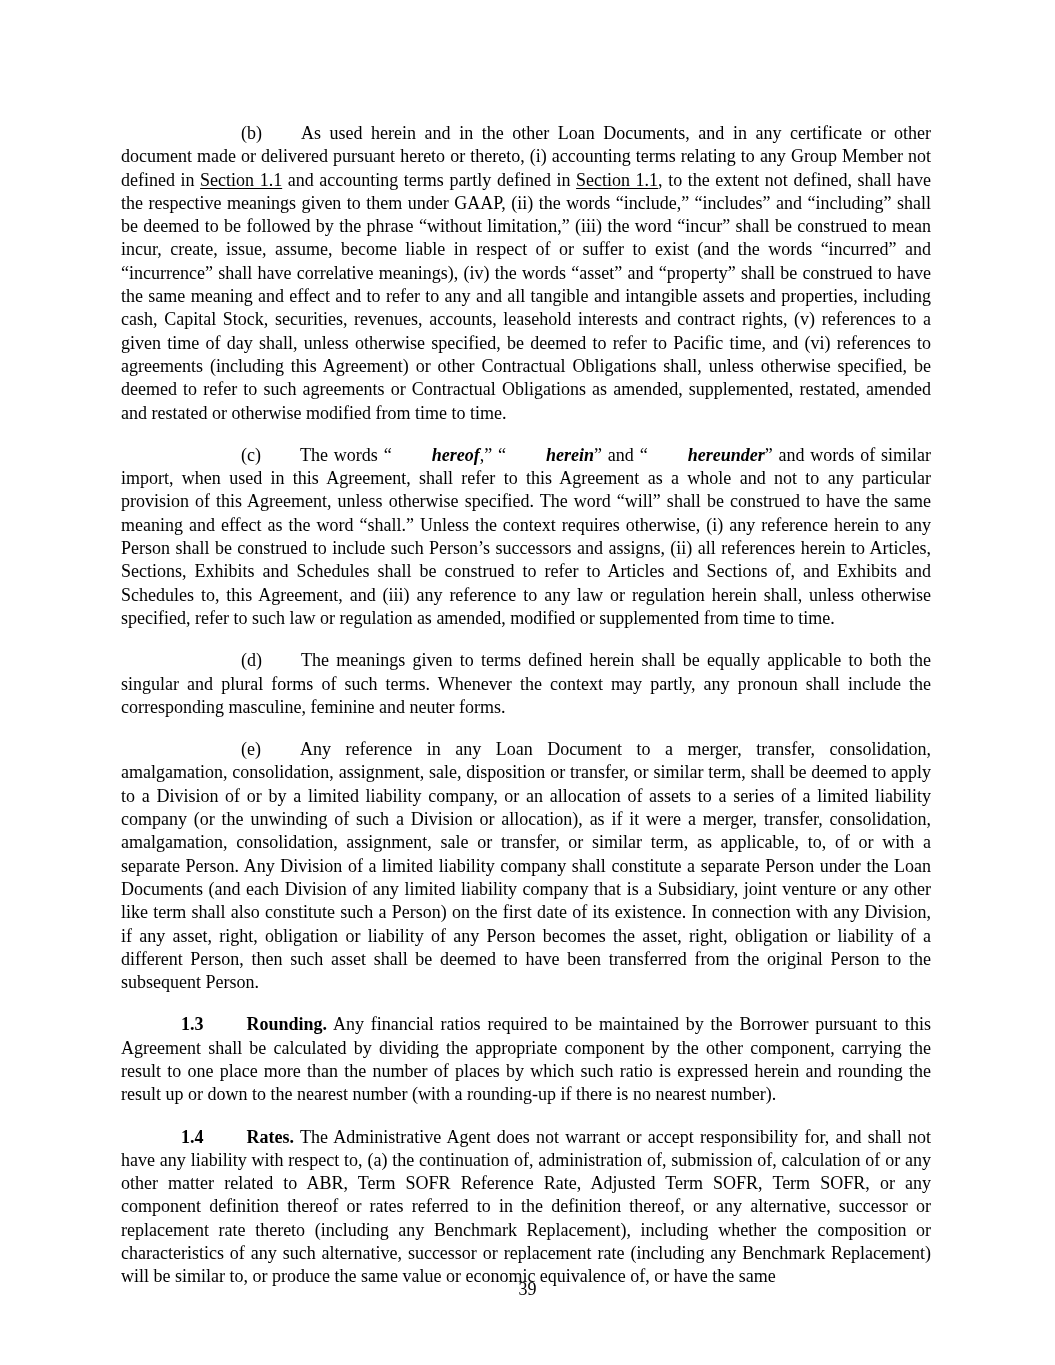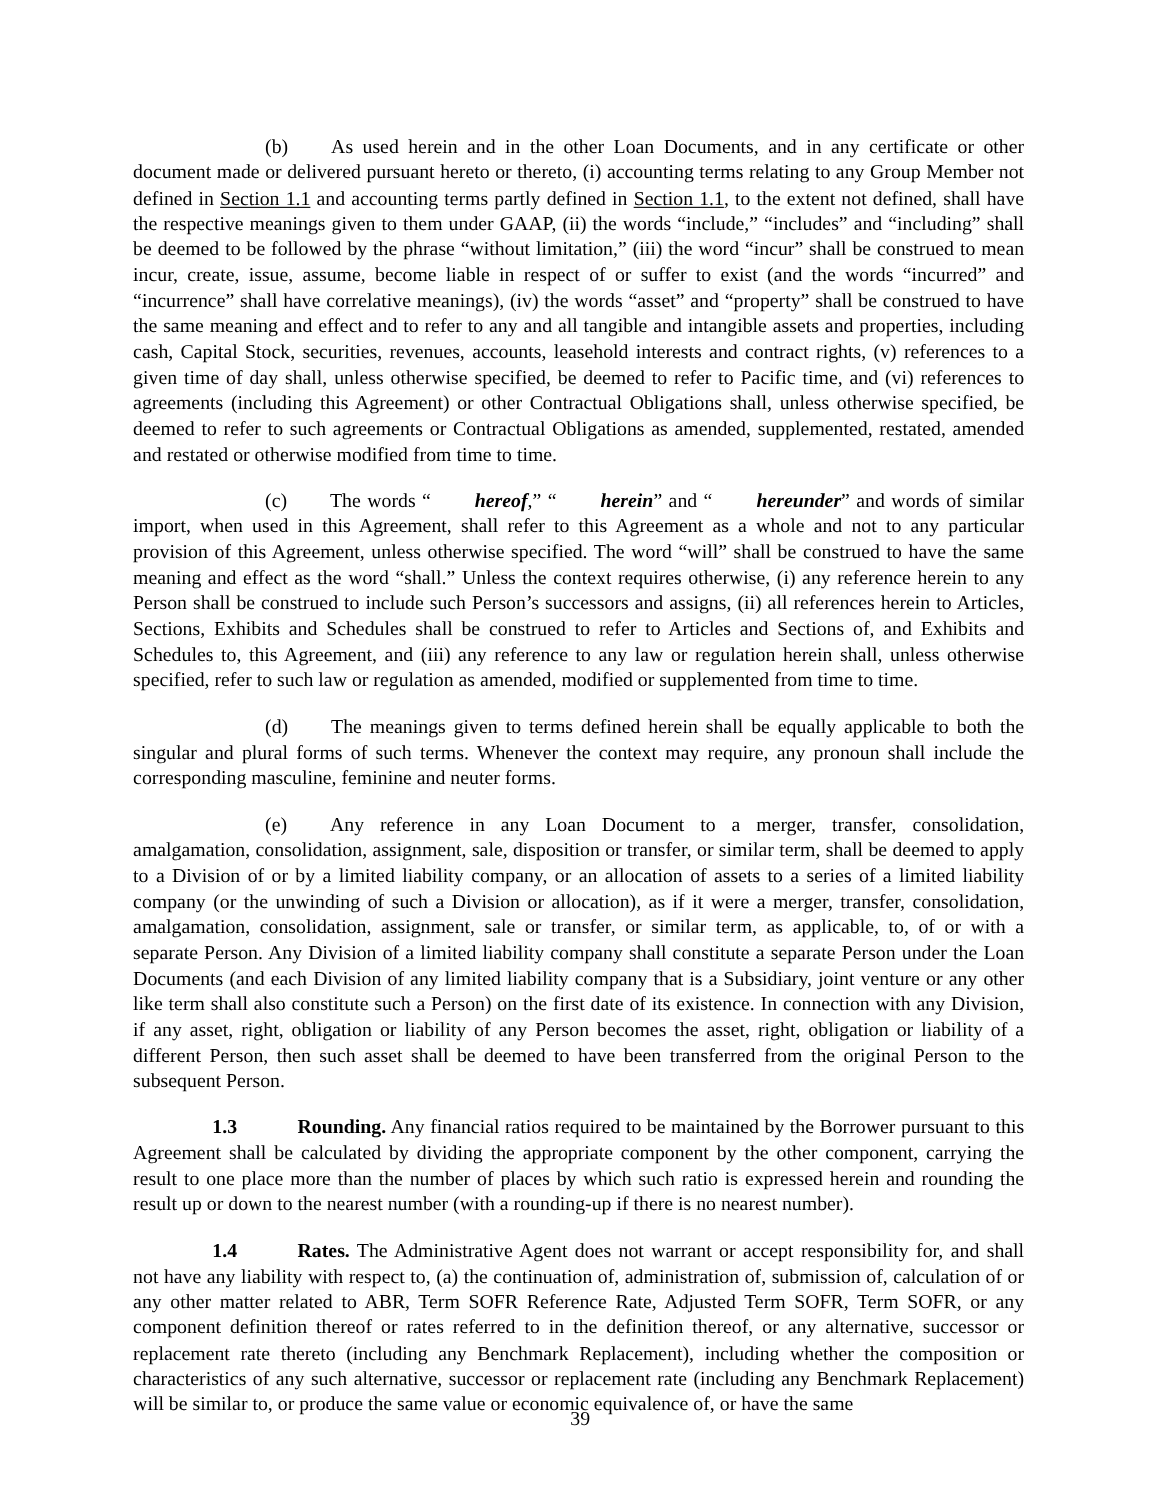--- a/index.html
+++ b/index.html
@@ -29,39 +29,39 @@
     line-height: 23.3px;
     text-align: justify;
     hyphens: none;
     -webkit-hyphens: none;
   }
   p.level-clause  { text-indent: 120px; }
   p.level-section { text-indent: 60px;  }
   .tab { display: inline-block; }
   .tab-clause  { width: 39px; }
   .tab-section { width: 43px; }
-  .b  { font-weight: bold; margin-left: 12px; }
+  .b  { font-weight: bold; }
   .bi { font-weight: bold; font-style: italic; margin-left: 40px; }
   .u  { text-decoration: underline; text-underline-offset: 2px; }
   .page-number {
     position: absolute;
     left: 0;
     right: 0;
     top: 1278px;
     text-align: center;
     font-size: 18px;
     line-height: 23.3px;
   }
 </style>
 </head>
 <body>
 
 <div class="page">
   <div class="doc-body" id="doc-body">
       <p class="para level-clause"><span>(b)</span><span class="tab tab-clause"></span><span>As used herein and in the other Loan Documents, and in any certificate or other document made or delivered pursuant hereto or thereto, (i) accounting terms relating to any Group Member not defined in </span><span class="u">Section 1.1</span><span> and accounting terms partly defined in </span><span class="u">Section 1.1</span><span>, to the extent not defined, shall have the respective meanings given to them under GAAP, (ii) the words “include,” “includes” and “including” shall be deemed to be followed by the phrase “without limitation,” (iii) the word “incur” shall be construed to mean incur, create, issue, assume, become liable in respect of or suffer to exist (and the words “incurred” and “incurrence” shall have correlative meanings), (iv) the words “asset” and “property” shall be construed to have the same meaning and effect and to refer to any and all tangible and intangible assets and properties, including cash, Capital Stock, securities, revenues, accounts, leasehold interests and contract rights, (v) references to a given time of day shall, unless otherwise specified, be deemed to refer to Pacific time, and (vi) references to agreements (including this Agreement) or other Contractual Obligations shall, unless otherwise specified, be deemed to refer to such agreements or Contractual Obligations as amended, supplemented, restated, amended and restated or otherwise modified from time to time.</span></p>
       <p class="para level-clause"><span>(c)</span><span class="tab tab-clause"></span><span>The words “</span><span class="bi">hereof</span><span>,” “</span><span class="bi">herein</span><span>” and “</span><span class="bi">hereunder</span><span>” and words of similar import, when used in this Agreement, shall refer to this Agreement as a whole and not to any particular provision of this Agreement, unless otherwise specified.  The word “will” shall be construed to have the same meaning and effect as the word “shall.”  Unless the context requires otherwise, (i) any reference herein to any Person shall be construed to include such Person’s successors and assigns, (ii) all references herein to Articles, Sections, Exhibits and Schedules shall be construed to refer to Articles and Sections of, and Exhibits and Schedules to, this Agreement, and (iii) any reference to any law or regulation herein shall, unless otherwise specified, refer to such law or regulation as amended, modified or supplemented from time to time.</span></p>
-      <p class="para level-clause"><span>(d)</span><span class="tab tab-clause"></span><span>The meanings given to terms defined herein shall be equally applicable to both the singular and plural forms of such terms.  Whenever the context may require, any pronoun shall include the corresponding masculine, feminine and neuter forms.</span></p>
+      <p class="para level-clause"><span>(d)</span><span class="tab tab-clause"></span><span>The meanings given to terms defined herein shall be equally applicable to both the singular and plural forms of such terms.  Whenever the context may partly, any pronoun shall include the corresponding masculine, feminine and neuter forms.</span></p>
       <p class="para level-clause"><span>(e)</span><span class="tab tab-clause"></span><span>Any reference in any Loan Document to a merger, transfer, consolidation, amalgamation, consolidation, assignment, sale, disposition or transfer, or similar term, shall be deemed to apply to a Division of or by a limited liability company, or an allocation of assets to a series of a limited liability company (or the unwinding of such a Division or allocation), as if it were a merger, transfer, consolidation, amalgamation, consolidation, assignment, sale or transfer, or similar term, as applicable, to, of or with a separate Person. Any Division of a limited liability company shall constitute a separate Person under the Loan Documents (and each Division of any limited liability company that is a Subsidiary, joint venture or any other like term shall also constitute such a Person) on the first date of its existence.  In connection with any Division, if any asset, right, obligation or liability of any Person becomes the asset, right, obligation or liability of a different Person, then such asset shall be deemed to have been transferred from the original Person to the subsequent Person.</span></p>
       <p class="para level-section"><span class="b">1.3</span><span class="tab tab-section"></span><span class="b">Rounding.</span><span>  Any financial ratios required to be maintained by the Borrower pursuant to this Agreement shall be calculated by dividing the appropriate component by the other component, carrying the result to one place more than the number of places by which such ratio is expressed herein and rounding the result up or down to the nearest number (with a rounding-up if there is no nearest number).</span></p>
       <p class="para level-section"><span class="b">1.4</span><span class="tab tab-section"></span><span class="b">Rates.</span><span> The Administrative Agent does not warrant or accept responsibility for, and shall not have any liability with respect to, (a) the continuation of, administration of, submission of, calculation of or any other matter related to ABR, Term SOFR Reference Rate, Adjusted Term SOFR, Term SOFR, or any component definition thereof or rates referred to in the definition thereof, or any alternative, successor or replacement rate thereto (including any Benchmark Replacement), including whether the composition or characteristics of any such alternative, successor or replacement rate (including any Benchmark Replacement) will be similar to, or produce the same value or economic equivalence of, or have the same</span></p>
     </div>
   <div class="page-number">39</div>
 </div>
 
 </body></html>

